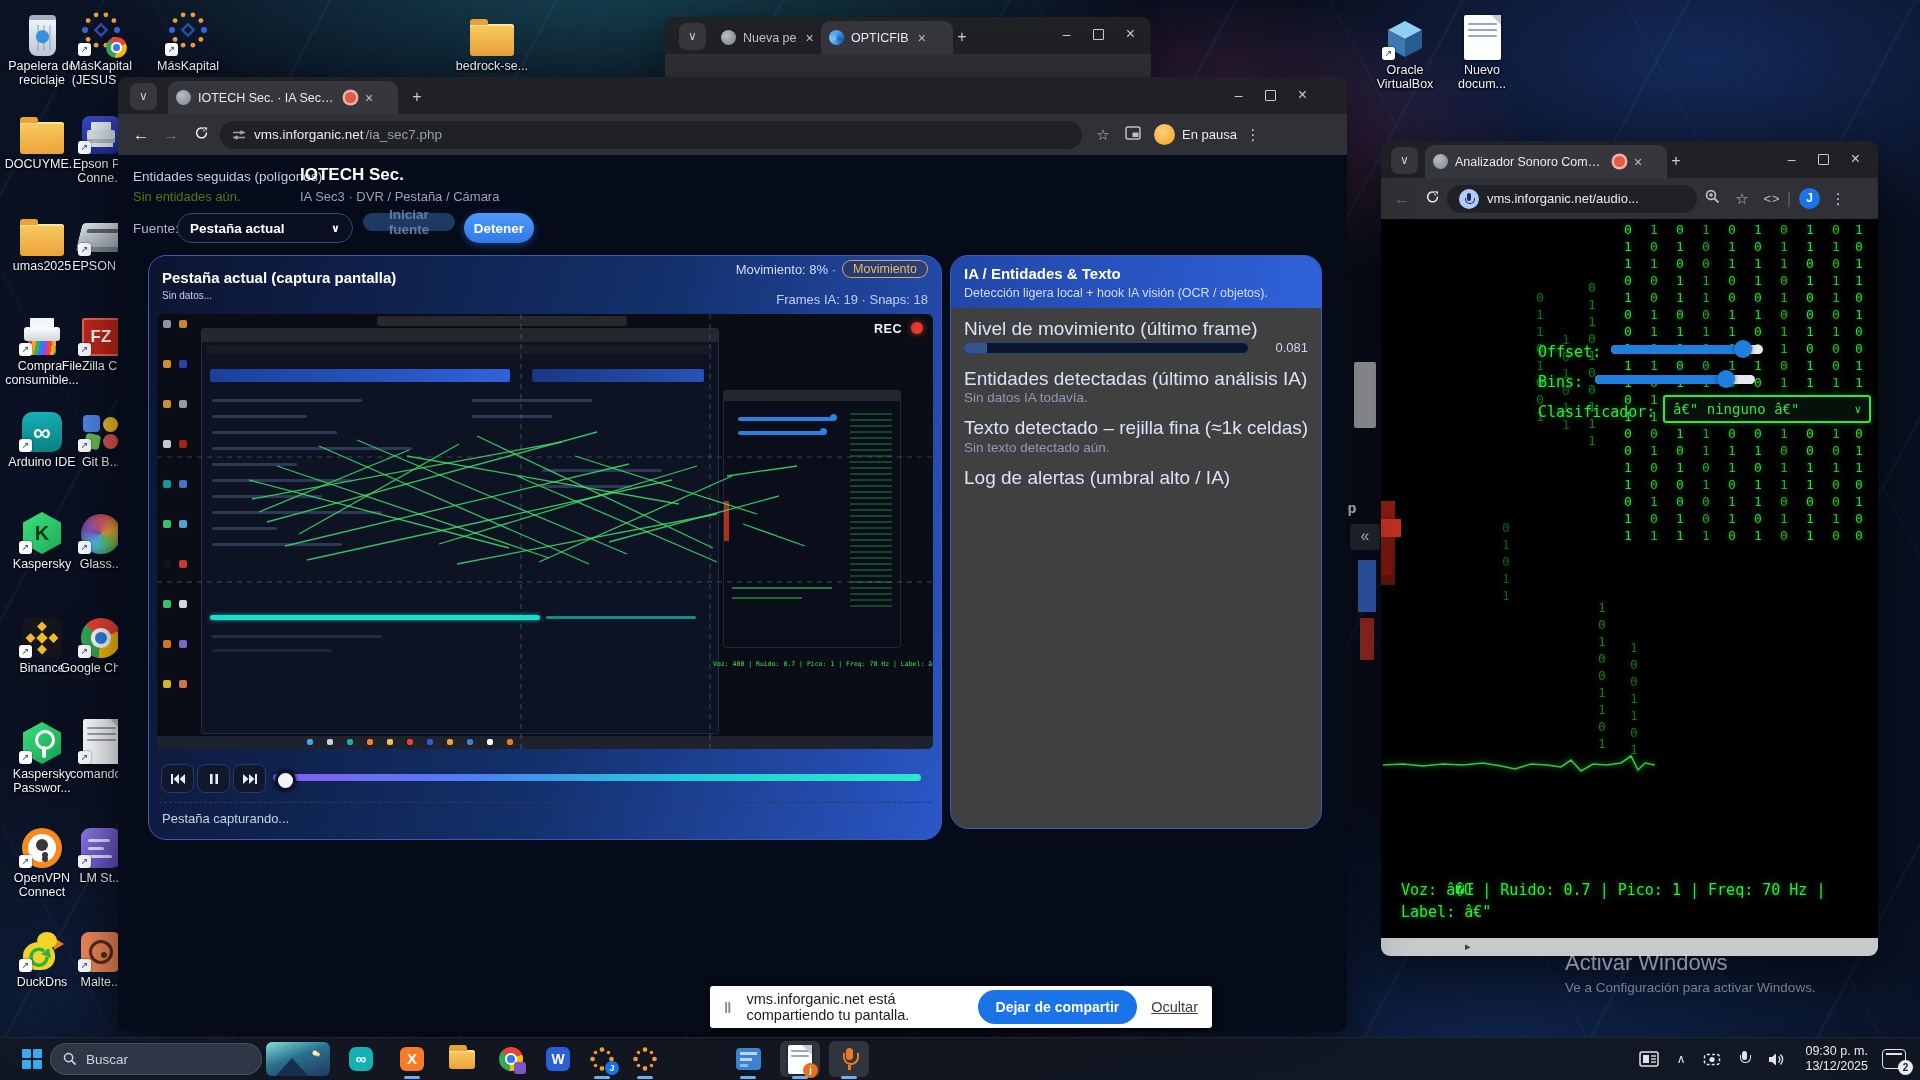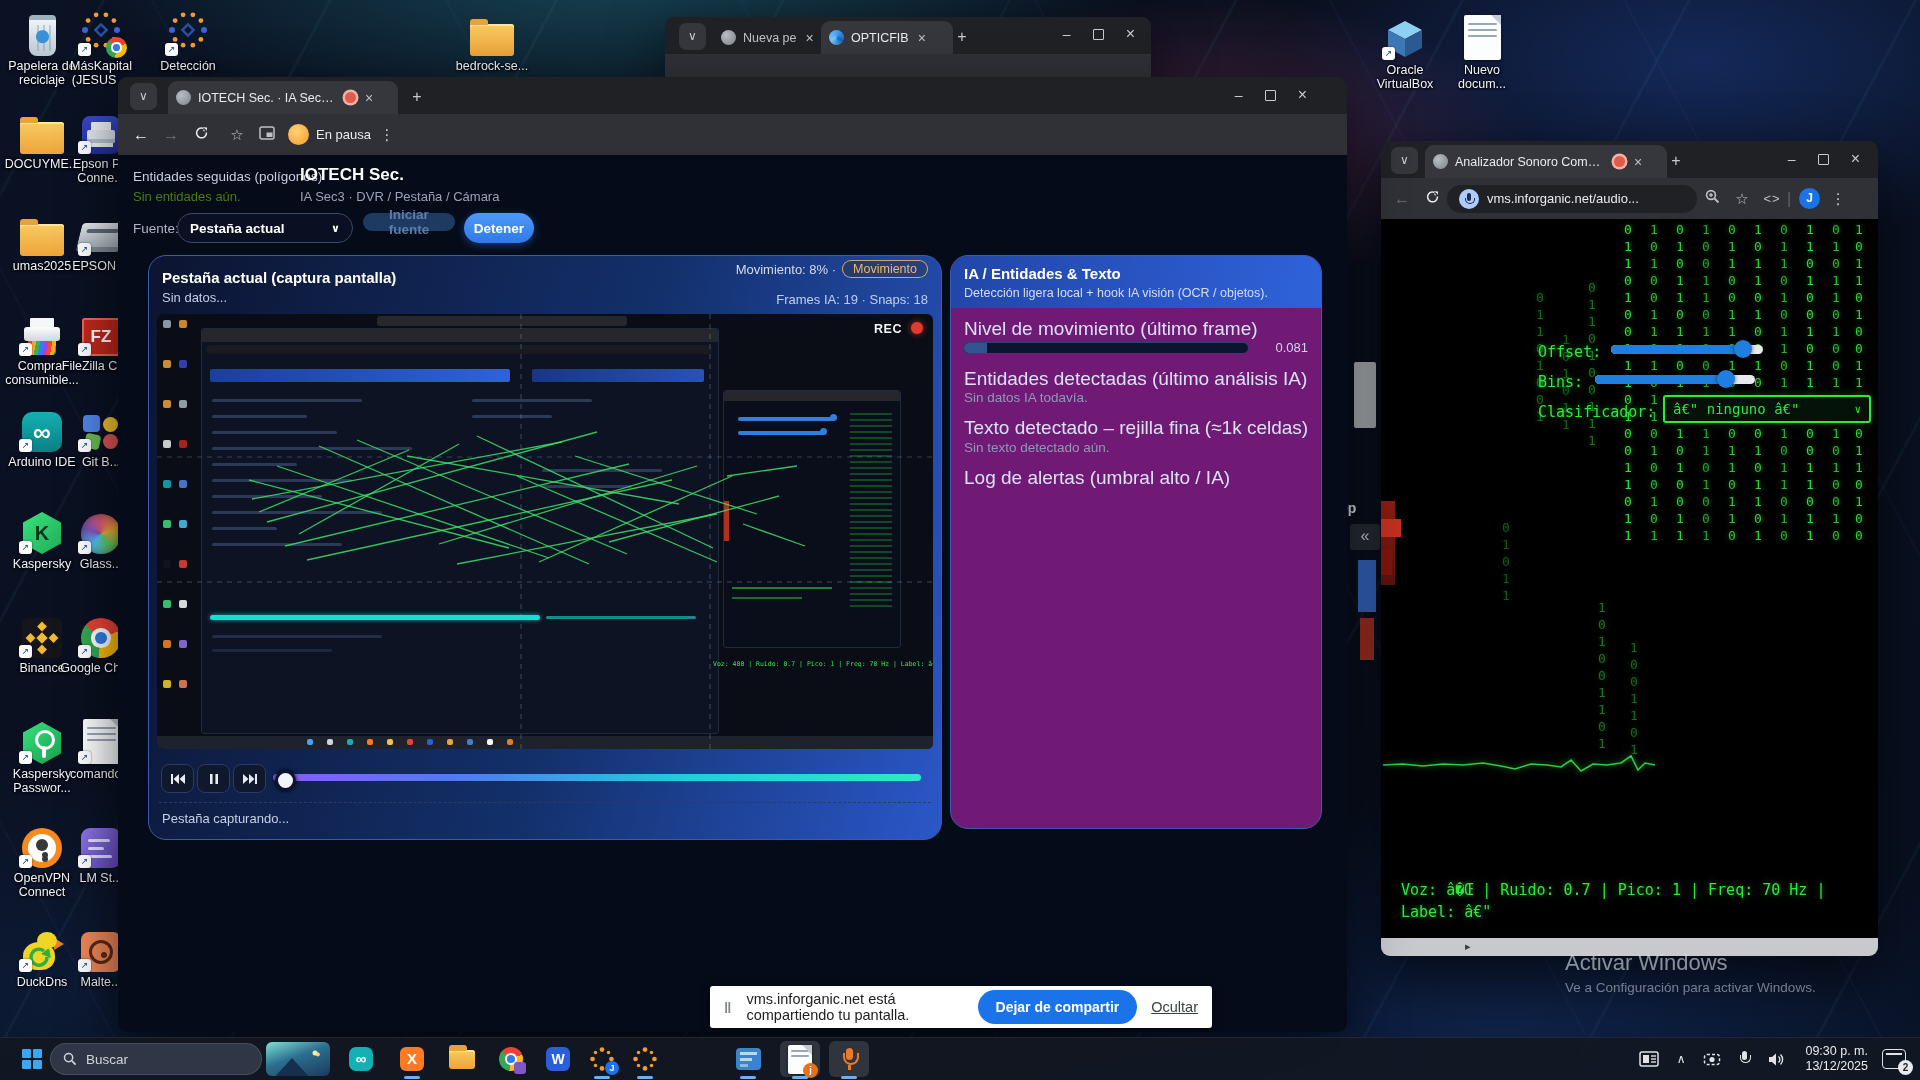--- a/index.html
+++ b/index.html
@@ -123,24 +123,24 @@
   
   .page{position:absolute;left:0;right:0;top:78px;bottom:0;background:#050b19;border-radius:0 0 9px 9px;overflow:hidden}
   .ptxt{position:absolute;white-space:nowrap}
   .sel{position:absolute;background:#0a0f22;border:1.5px solid #39486e;border-radius:17px;color:#fff;
        font-size:13.5px;font-weight:bold;display:flex;align-items:center;padding:0 12px;justify-content:space-between}
   .btn{position:absolute;border-radius:17px;font-size:13.5px;font-weight:bold;display:flex;align-items:center;justify-content:center}
   .btn.disabled{background:#1d3a63;color:#5f7ba8}
   .btn.primary{background:linear-gradient(#4d9af8,#2f7ae8);color:#fff;box-shadow:0 2px 8px rgba(47,122,232,.45)}
   .panel{position:absolute;border-radius:18px;border:1.5px solid #3a5cb0}
   .panelL{background:linear-gradient(105deg,#0c1430 0%,#13306b 55%,#2b57c8 100%)}
-  .panelR{background:#701a75;overflow:hidden}
+  .panelR{background:#404040;overflow:hidden}
   .plhead{position:absolute;left:0;right:0;top:0;height:56px}
   .phtitle{font-size:15px;font-weight:bold;color:#fff}
-  .phsub{font-size:13px;color:#c3cde8}
+  .phsub{font-size:10px;color:#c3cde8}
   .meta1{font-size:13px;color:#d2dbf2;display:flex;align-items:center;gap:6px}
   .badge{border:1.5px solid rgba(242,183,96,.85);color:#f2b760;border-radius:11px;font-size:12.5px;
          padding:1px 10px;background:rgba(60,40,10,.25)}
   .meta2{font-size:13px;color:#bcd0f5;text-align:right}
   .prhead{background:linear-gradient(100deg,#2246a8,#2f62da);border-radius:10px 10px 0 0;padding:9px 13px 8px}
   .prlabel{font-size:19px;color:#d8e2f8;position:absolute;left:13px}
   .prempty{font-size:13.5px;color:#8e9ab8;position:absolute;left:13px}
   .mbar{position:absolute;left:12px;height:10px;background:#0c1430;border:1px solid #2a4474;border-radius:6px}
   .mbar i{display:block;height:100%;width:8%;background:#35548f;border-radius:6px 0 0 6px}
   .mval{position:absolute;font-size:13px;color:#cdd6ee}
@@ -267,21 +267,21 @@
             <circle cx="6.0" cy="22.0" r="3" fill="#3c63d6"></circle>
             <circle cx="9.1" cy="12.6" r="2.4" fill="#f09c32"></circle>
             <circle cx="17.1" cy="6.8" r="2.4" fill="#f09c32"></circle>
             <circle cx="26.9" cy="6.8" r="2.4" fill="#f09c32"></circle>
             <circle cx="34.9" cy="12.6" r="2.4" fill="#f09c32"></circle>
     <rect x="18" y="18" width="8" height="8" fill="none" stroke="#2a4fa8" stroke-width="2.4" transform="rotate(45 22 22)"></rect>
           </svg>
     </span>
         <span class="lnk">↗</span>
       </div>
-      <div class="lbl">Detección</div>
+      <div class="lbl">MásKapital</div>
     </div>
     <div class="dico" style="left: 450px; top: 8px;">
       <div class="art">
         <div class="ic-fol"></div>
       </div>
       <div class="lbl">bedrock-se...</div>
     </div>
     <div class="dico" style="left: 1363px; top: 12px;">
       <div class="art">
         <svg width="42" height="42" viewBox="0 0 42 40">
@@ -510,20 +510,32 @@
     </div>
   </div>
   <div class="toolbar">
     <span class="navic" style="margin-left:8px">←</span>
     <span class="navic dim">→</span>
     <span class="navic">
       <svg width="15" height="15" viewBox="0 0 16 16">
           <path d="M13.6 6.3A6 6 0 1 0 14 8h-1.6A4.4 4.4 0 1 1 12 6.6l-2 .1V2.5l4 .1z" fill="#e8eaed"></path>
         </svg>
     </span>
+    <div class="urlpill" style="flex:0 0 838px;margin-left:4px">
+      <svg width="14" height="14" viewBox="0 0 14 14">
+        <g stroke="#9aa0a6" stroke-width="1.6">
+            <line x1="1" y1="4.5" x2="13" y2="4.5"></line>
+            <line x1="1" y1="9.5" x2="13" y2="9.5"></line>
+          </g>
+        <circle cx="9.5" cy="4.5" r="2" fill="#9aa0a6"></circle>
+          <circle cx="4.5" cy="9.5" r="2" fill="#9aa0a6"></circle>
+      </svg>
+      <span>vms.inforganic.net</span>
+        <span class="urlpath" style="margin-left:-6px">/ia_sec7.php</span>
+    </div>
     <span class="navic" style="margin-left:6px;font-size:15px;color:#bdc1c6">☆</span>
     <span class="navic">
       <svg width="16" height="14" viewBox="0 0 16 14">
           <rect x="1" y="1" width="14" height="12" rx="2" fill="none" stroke="#bdc1c6" stroke-width="1.5"></rect>
           <rect x="7.5" y="6.5" width="6" height="4.5" fill="#bdc1c6"></rect>
         </svg>
     </span>
     <div style="display:flex;align-items:center;gap:7px;margin:0 6px">
       <span class="avatarO"></span>
       <span style="color:#e8eaed;font-size:13px">En pausa</span>

